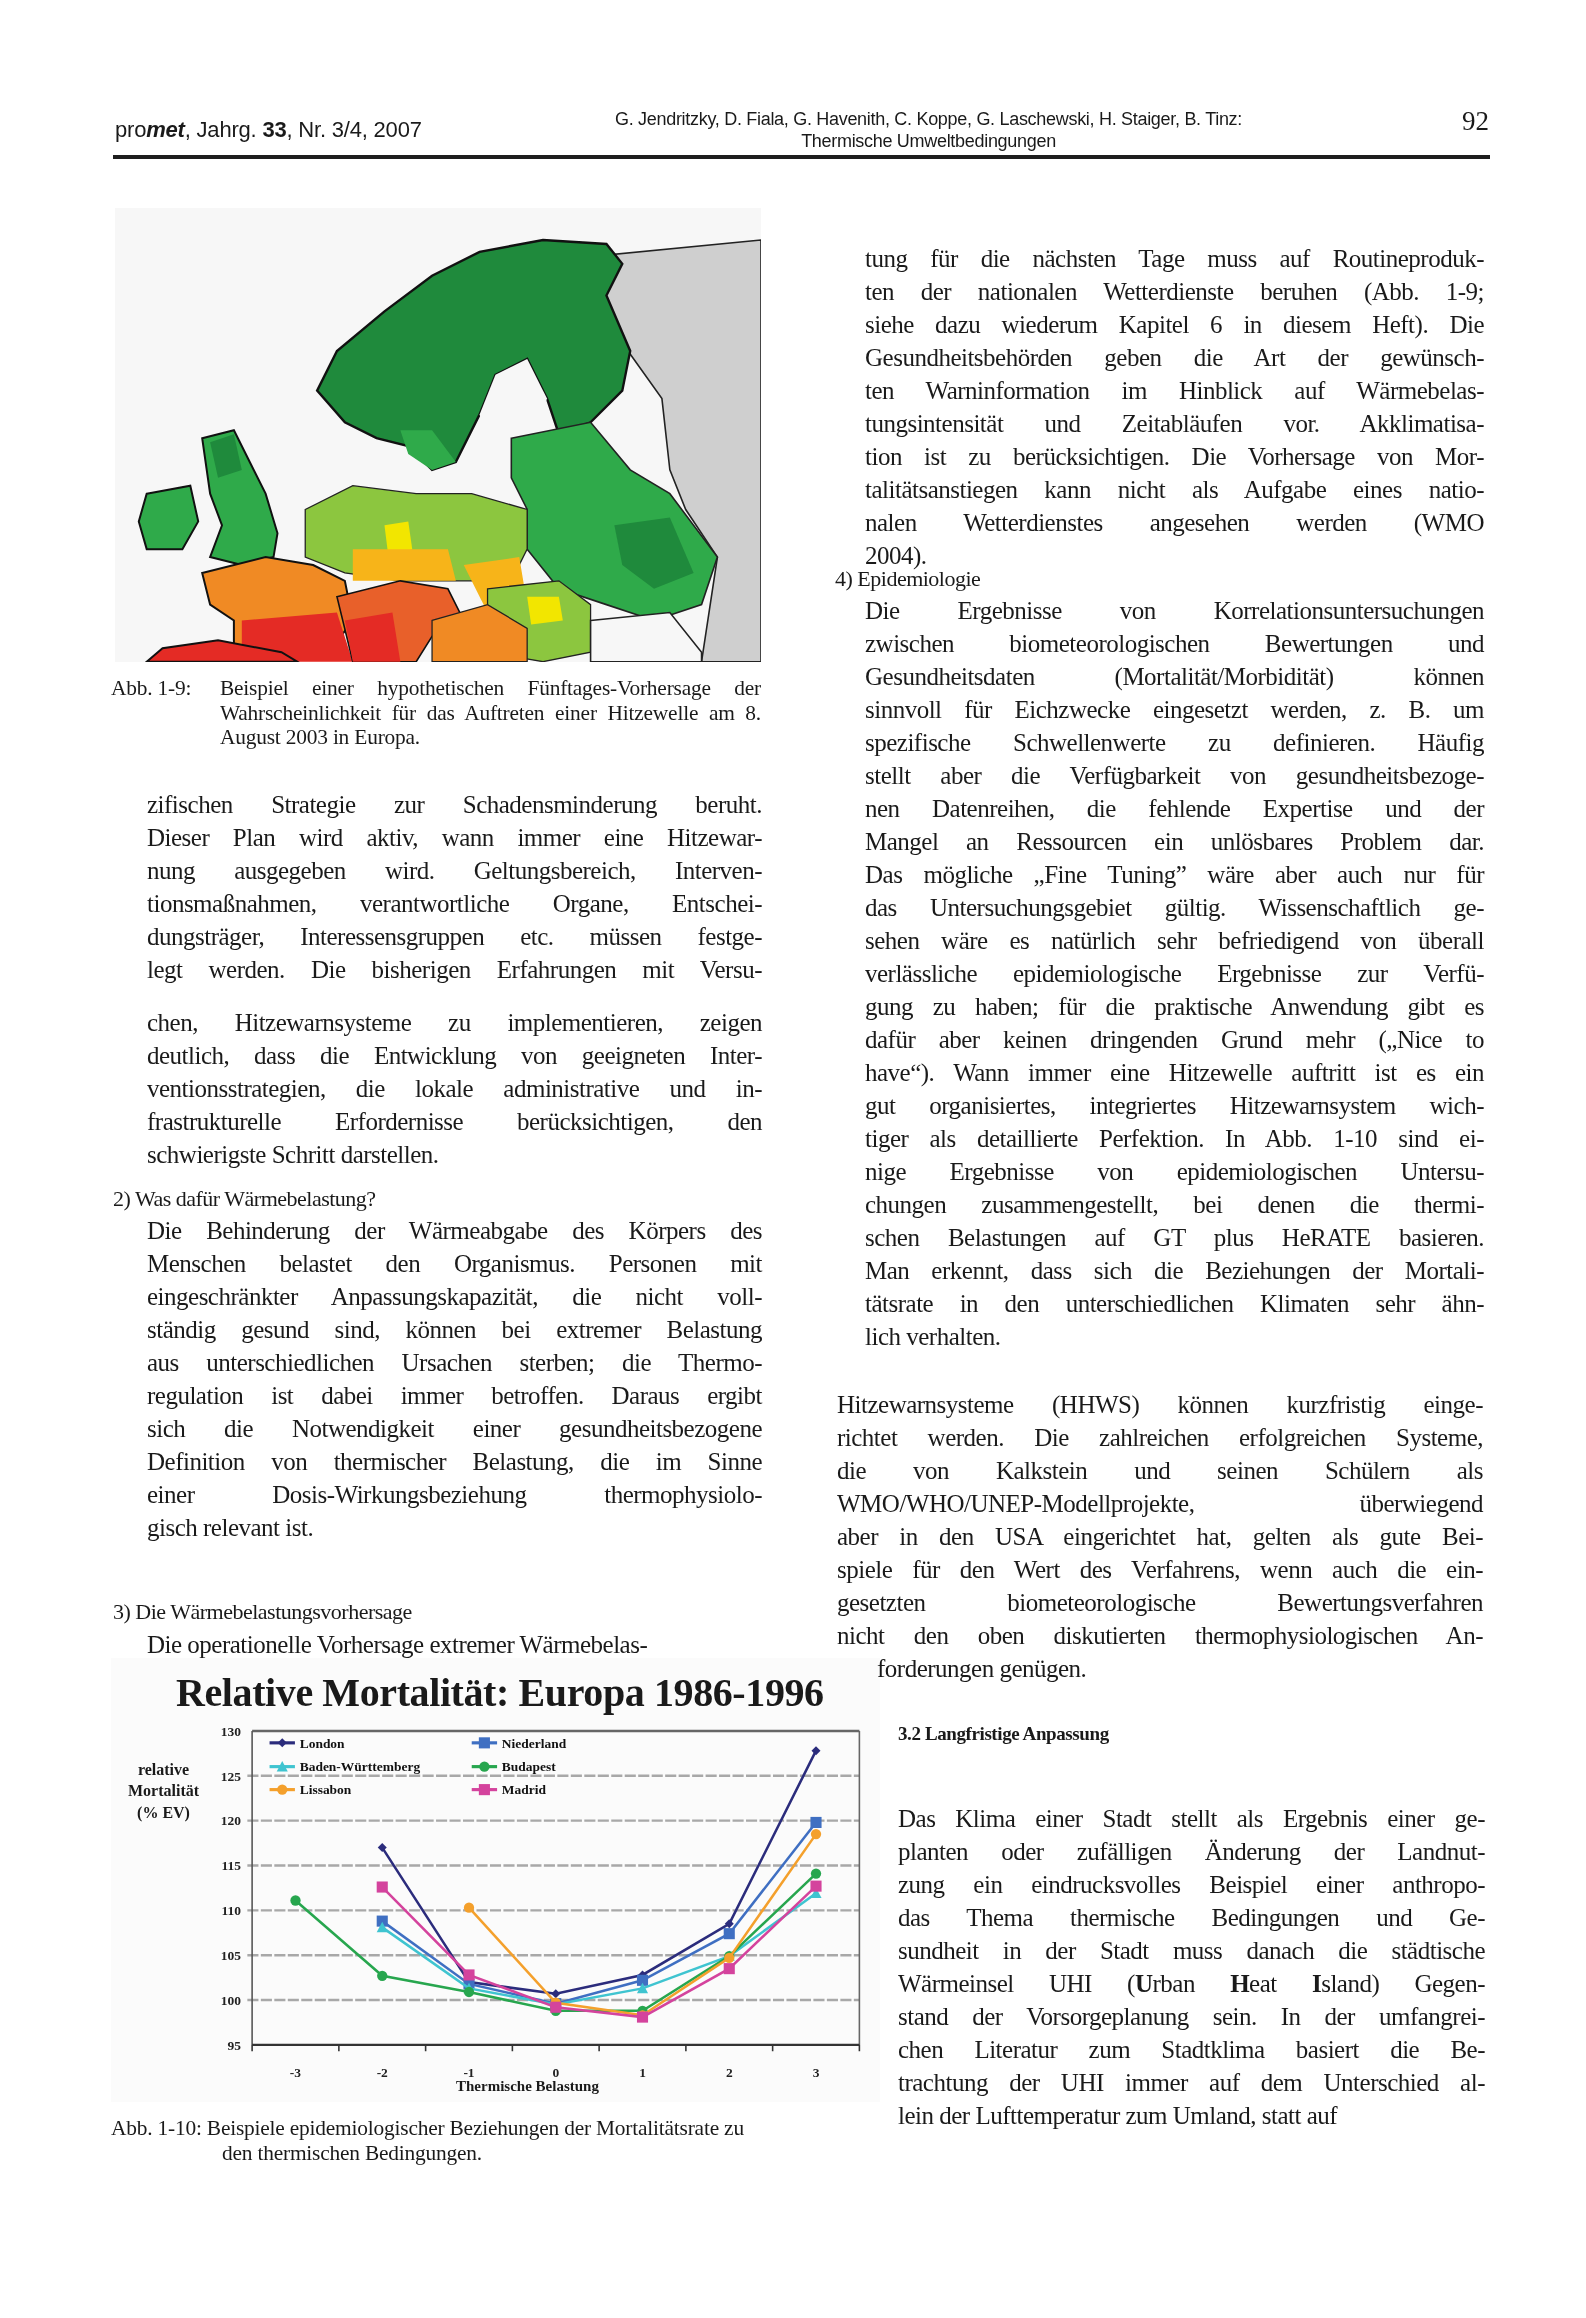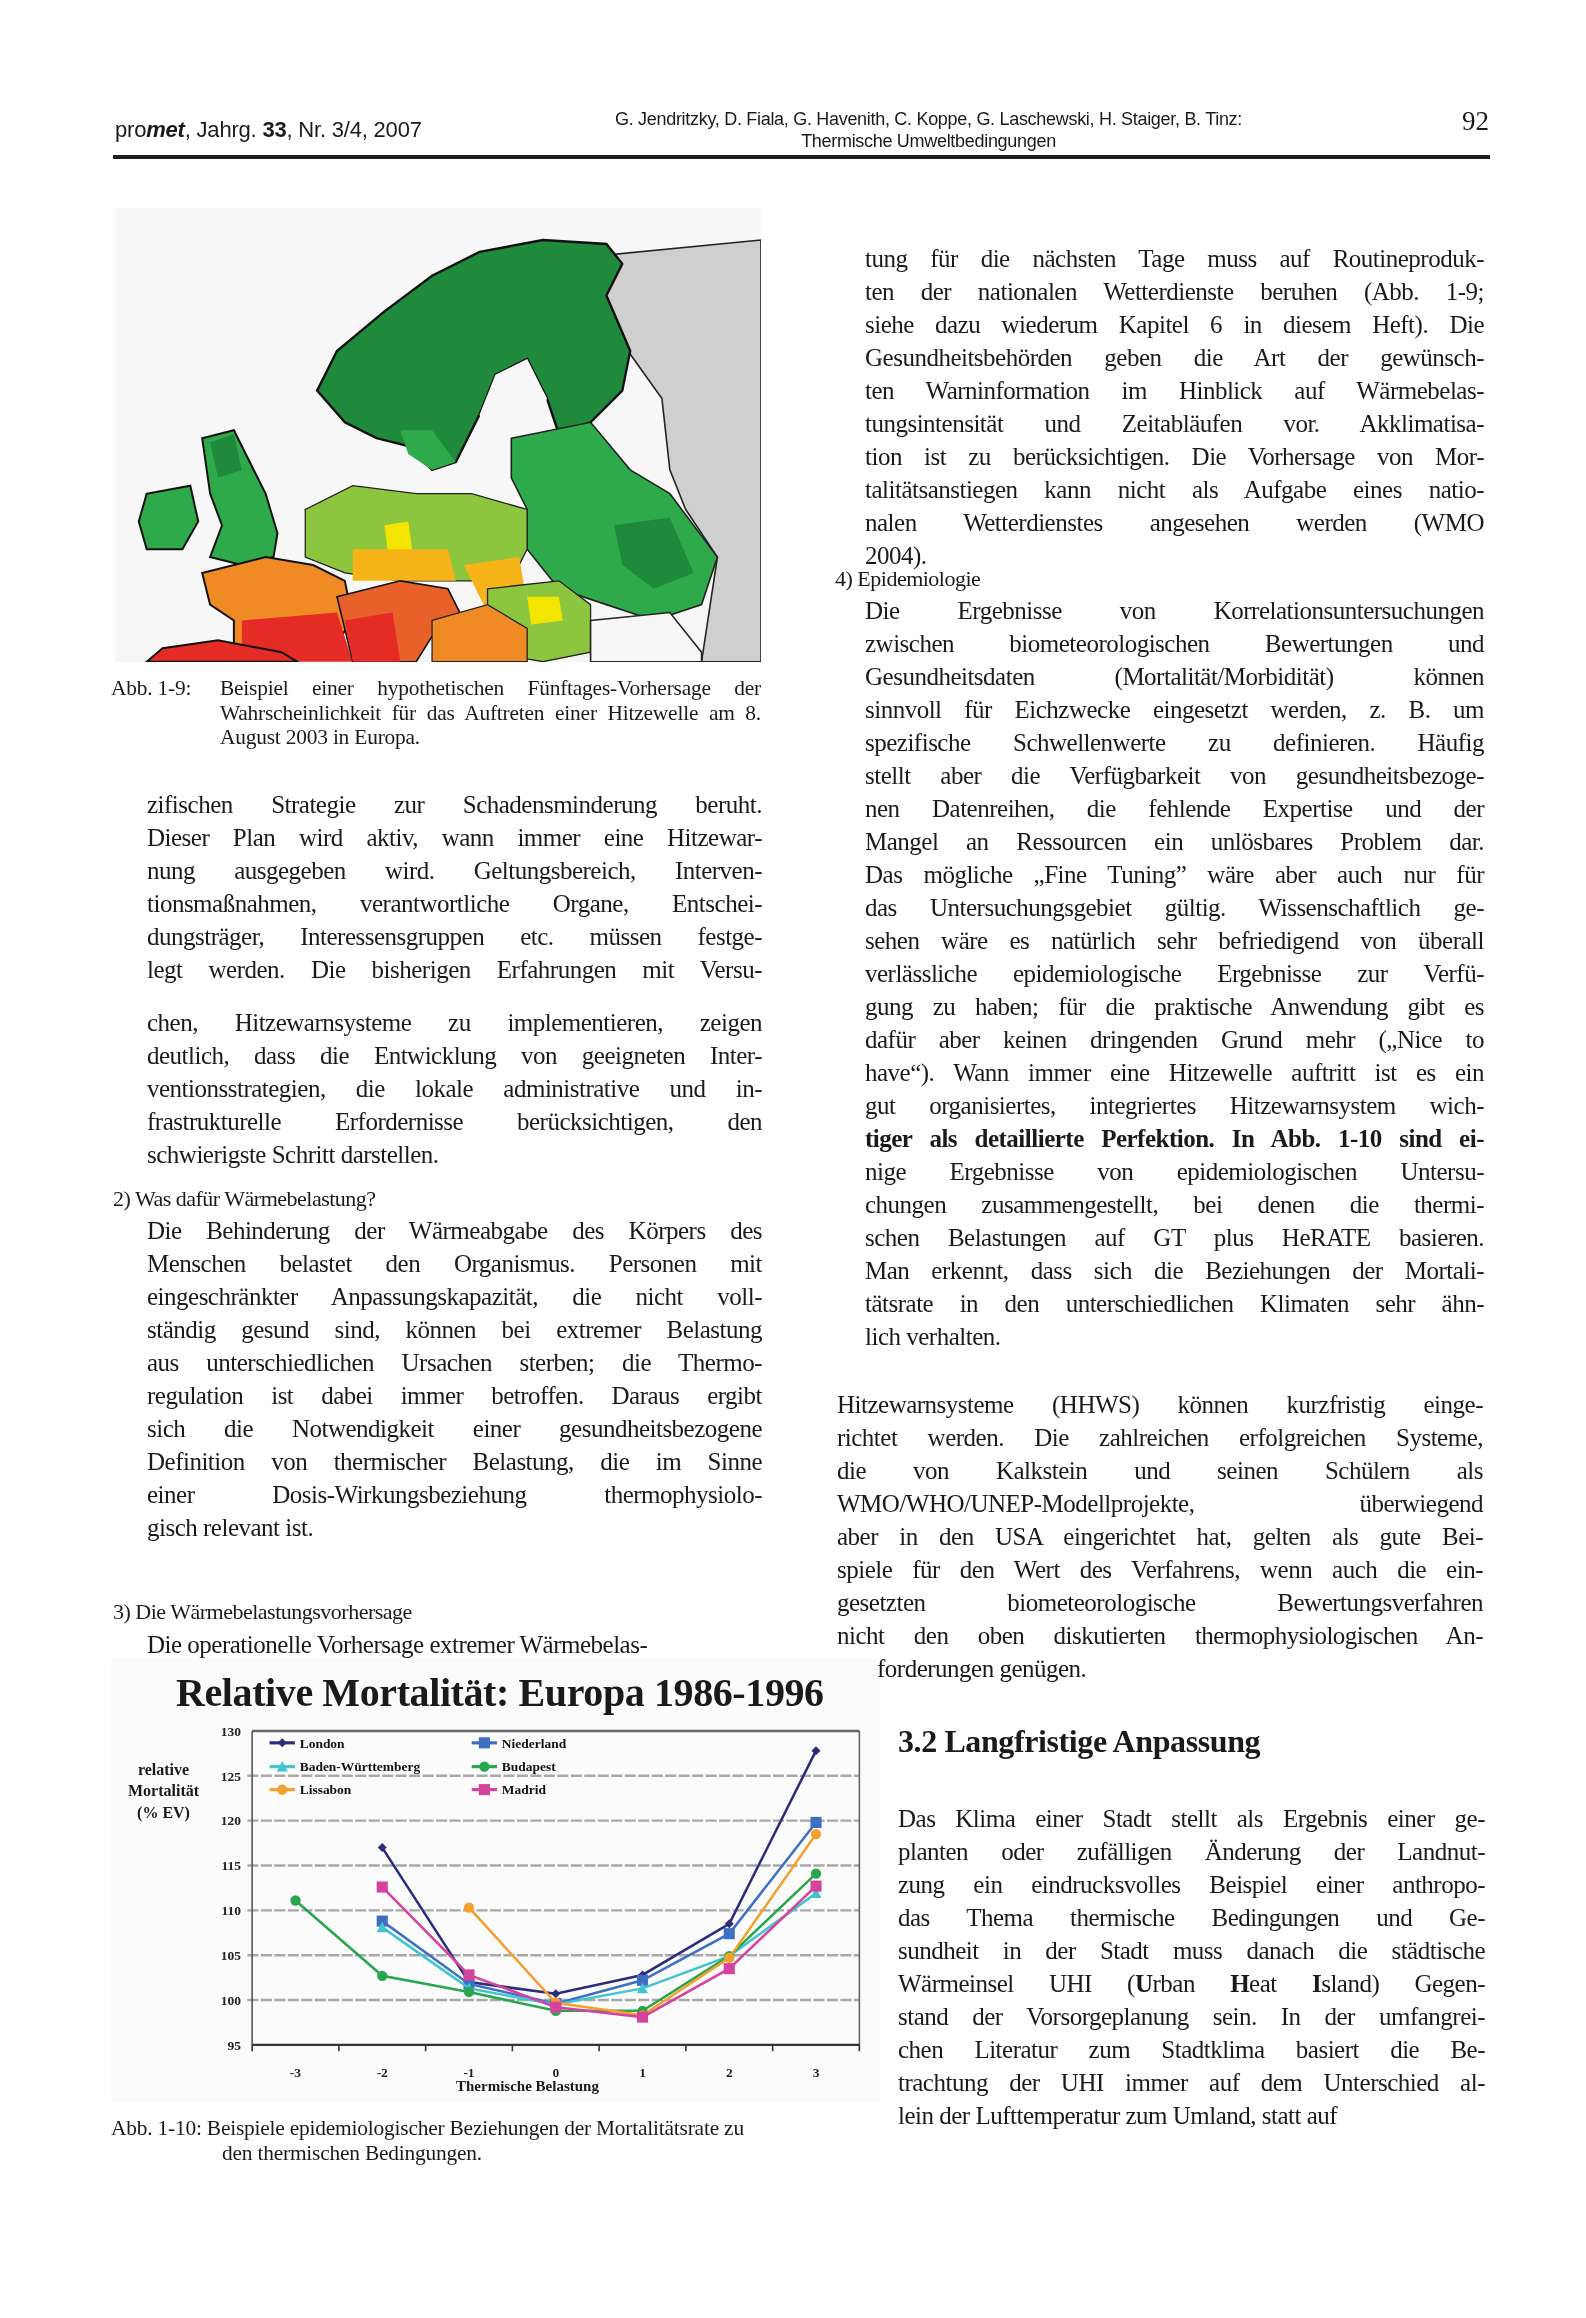--- a/index.html
+++ b/index.html
@@ -12,21 +12,21 @@
   .hdr-page { position: absolute; right: 97px; top: 106px; font-family: "Liberation Serif", serif; font-size: 27px; }
   .hdr-rule { position: absolute; left: 113px; top: 155px; width: 1377px; height: 4px; background: #1e1e1e; }
   .col { position: absolute; font-family: "Liberation Serif", serif; font-size: 25px; line-height: 33px; text-align: justify; letter-spacing: -0.5px; }
   .numhead { position: absolute; font-family: "Liberation Serif", serif; font-size: 22px; line-height: 33px; letter-spacing: -0.5px; }
 
   .map-wrap { position: absolute; left: 115px; top: 208px; width: 646px; height: 454px; background: #f7f7f7; overflow: hidden; }
   .caption { position: absolute; font-family: "Liberation Serif", serif; font-size: 21.4px; line-height: 24.6px; letter-spacing: -0.2px; }
   .caption .lbl { position: absolute; left: 0; top: 0; }
   .caption .body { text-align: justify; }
 
-  .sec-title { position: absolute; left: 898px; top: 1723px; font-family: "Liberation Serif", serif; font-weight: bold; font-size: 32px; letter-spacing: -0.4px; }
+  .sec-title { position: absolute; left: 898px; top: 1723px; font-family: "Liberation Serif", serif; font-weight: bold; font-size: 19px; letter-spacing: -0.4px; }
 
   .chart-wrap { position: absolute; left: 111px; top: 1658px; width: 769px; height: 444px; background: #fbfbfb; }
   .chart-title { position: absolute; left: 70px; top: 1672px; width: 801px; font-family: "Liberation Serif", serif; font-weight: bold; font-size: 40px; letter-spacing: -0.4px; }
   .y-label { position: absolute; font-family: "Liberation Serif", serif; font-weight: bold; font-size: 16px; line-height: 21.4px; text-align: center; }
   .x-title { position: absolute; font-family: "Liberation Serif", serif; font-weight: bold; font-size: 15px; }
 </style>
 </head>
 <body>
 
 <div class="hdr">
@@ -278,21 +278,21 @@
   <div style="text-align-last: justify;">nen Datenreihen, die fehlende Expertise und der</div>
   <div style="text-align-last: justify;">Mangel an Ressourcen ein unlösbares Problem dar.</div>
   <div style="text-align-last: justify;">Das mögliche „Fine Tuning” wäre aber auch nur für</div>
   <div style="text-align-last: justify;">das Untersuchungsgebiet gültig. Wissenschaftlich ge-</div>
   <div style="text-align-last: justify;">sehen wäre es natürlich sehr befriedigend von überall</div>
   <div style="text-align-last: justify;">verlässliche epidemiologische Ergebnisse zur Verfü-</div>
   <div style="text-align-last: justify;">gung zu haben; für die praktische Anwendung gibt es</div>
   <div style="text-align-last: justify;">dafür aber keinen dringenden Grund mehr („Nice to</div>
   <div style="text-align-last: justify;">have“). Wann immer eine Hitzewelle auftritt ist es ein</div>
   <div style="text-align-last: justify;">gut organisiertes, integriertes Hitzewarnsystem wich-</div>
-  <div style="text-align-last: justify; font-weight: bold;">tiger als detaillierte Perfektion. In Abb. 1-10 sind ei-</div>
+  <div style="text-align-last: justify;">tiger als detaillierte Perfektion. In Abb. 1-10 sind ei-</div>
   <div style="text-align-last: justify;">nige Ergebnisse von epidemiologischen Untersu-</div>
   <div style="text-align-last: justify;">chungen zusammengestellt, bei denen die thermi-</div>
   <div style="text-align-last: justify;">schen Belastungen auf GT plus HeRATE basieren.</div>
   <div style="text-align-last: justify;">Man erkennt, dass sich die Beziehungen der Mortali-</div>
   <div style="text-align-last: justify;">tätsrate in den unterschiedlichen Klimaten sehr ähn-</div>
   <div style="text-align-last: left;">lich verhalten.</div>
 </div>
 
 <div class="col" style="left:837px; top:1388px; width:646px;">
   <div style="text-align-last: justify;">Hitzewarnsysteme (HHWS) können kurzfristig einge-</div>

